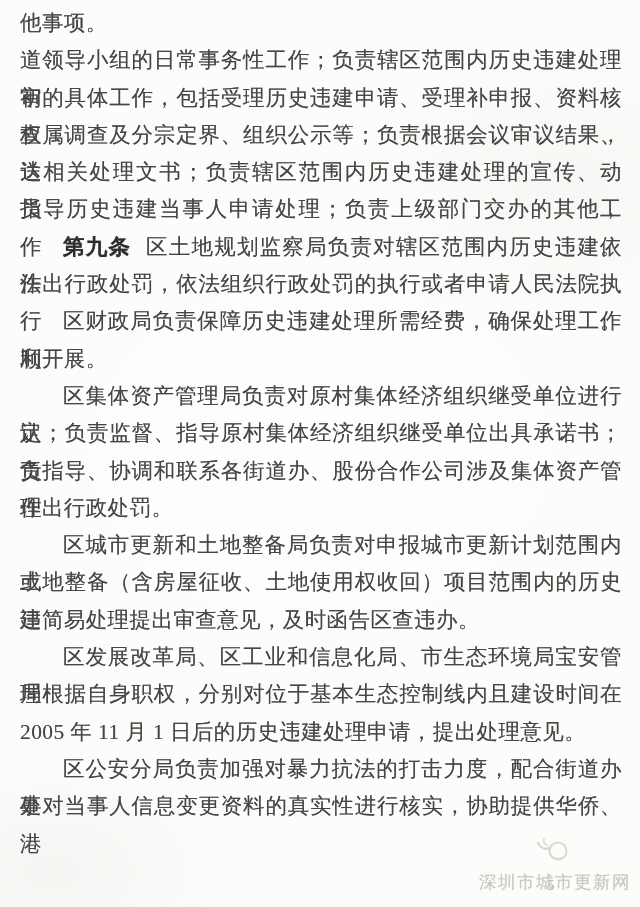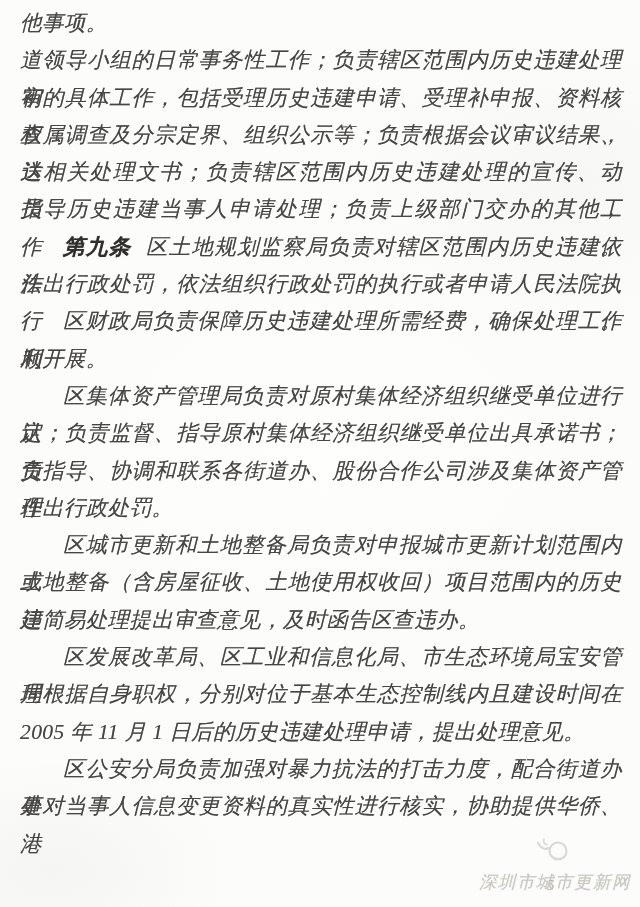--- a/index.html
+++ b/index.html
@@ -11,21 +11,20 @@
     position: relative;
     width: 640px;
     height: 907px;
     overflow: hidden;
     background:
       radial-gradient(ellipse 300px 200px at 88% 20%, rgba(120,120,115,0.04), transparent 70%),
       radial-gradient(ellipse 260px 160px at 8% 96%, rgba(110,110,105,0.05), transparent 70%),
       radial-gradient(ellipse 400px 300px at 50% 50%, rgba(255,255,255,0.6), transparent 80%),
       #fcfcfa;
     font-family: "Liberation Serif", "DejaVu Serif", serif;
-    font-style: italic;
   }
   .text-block {
     position: absolute;
     left: 20px;
     top: 5px;
     width: 602px;
   }
   .line {
     font-size: 21.5px;
     line-height: 37.3px;

